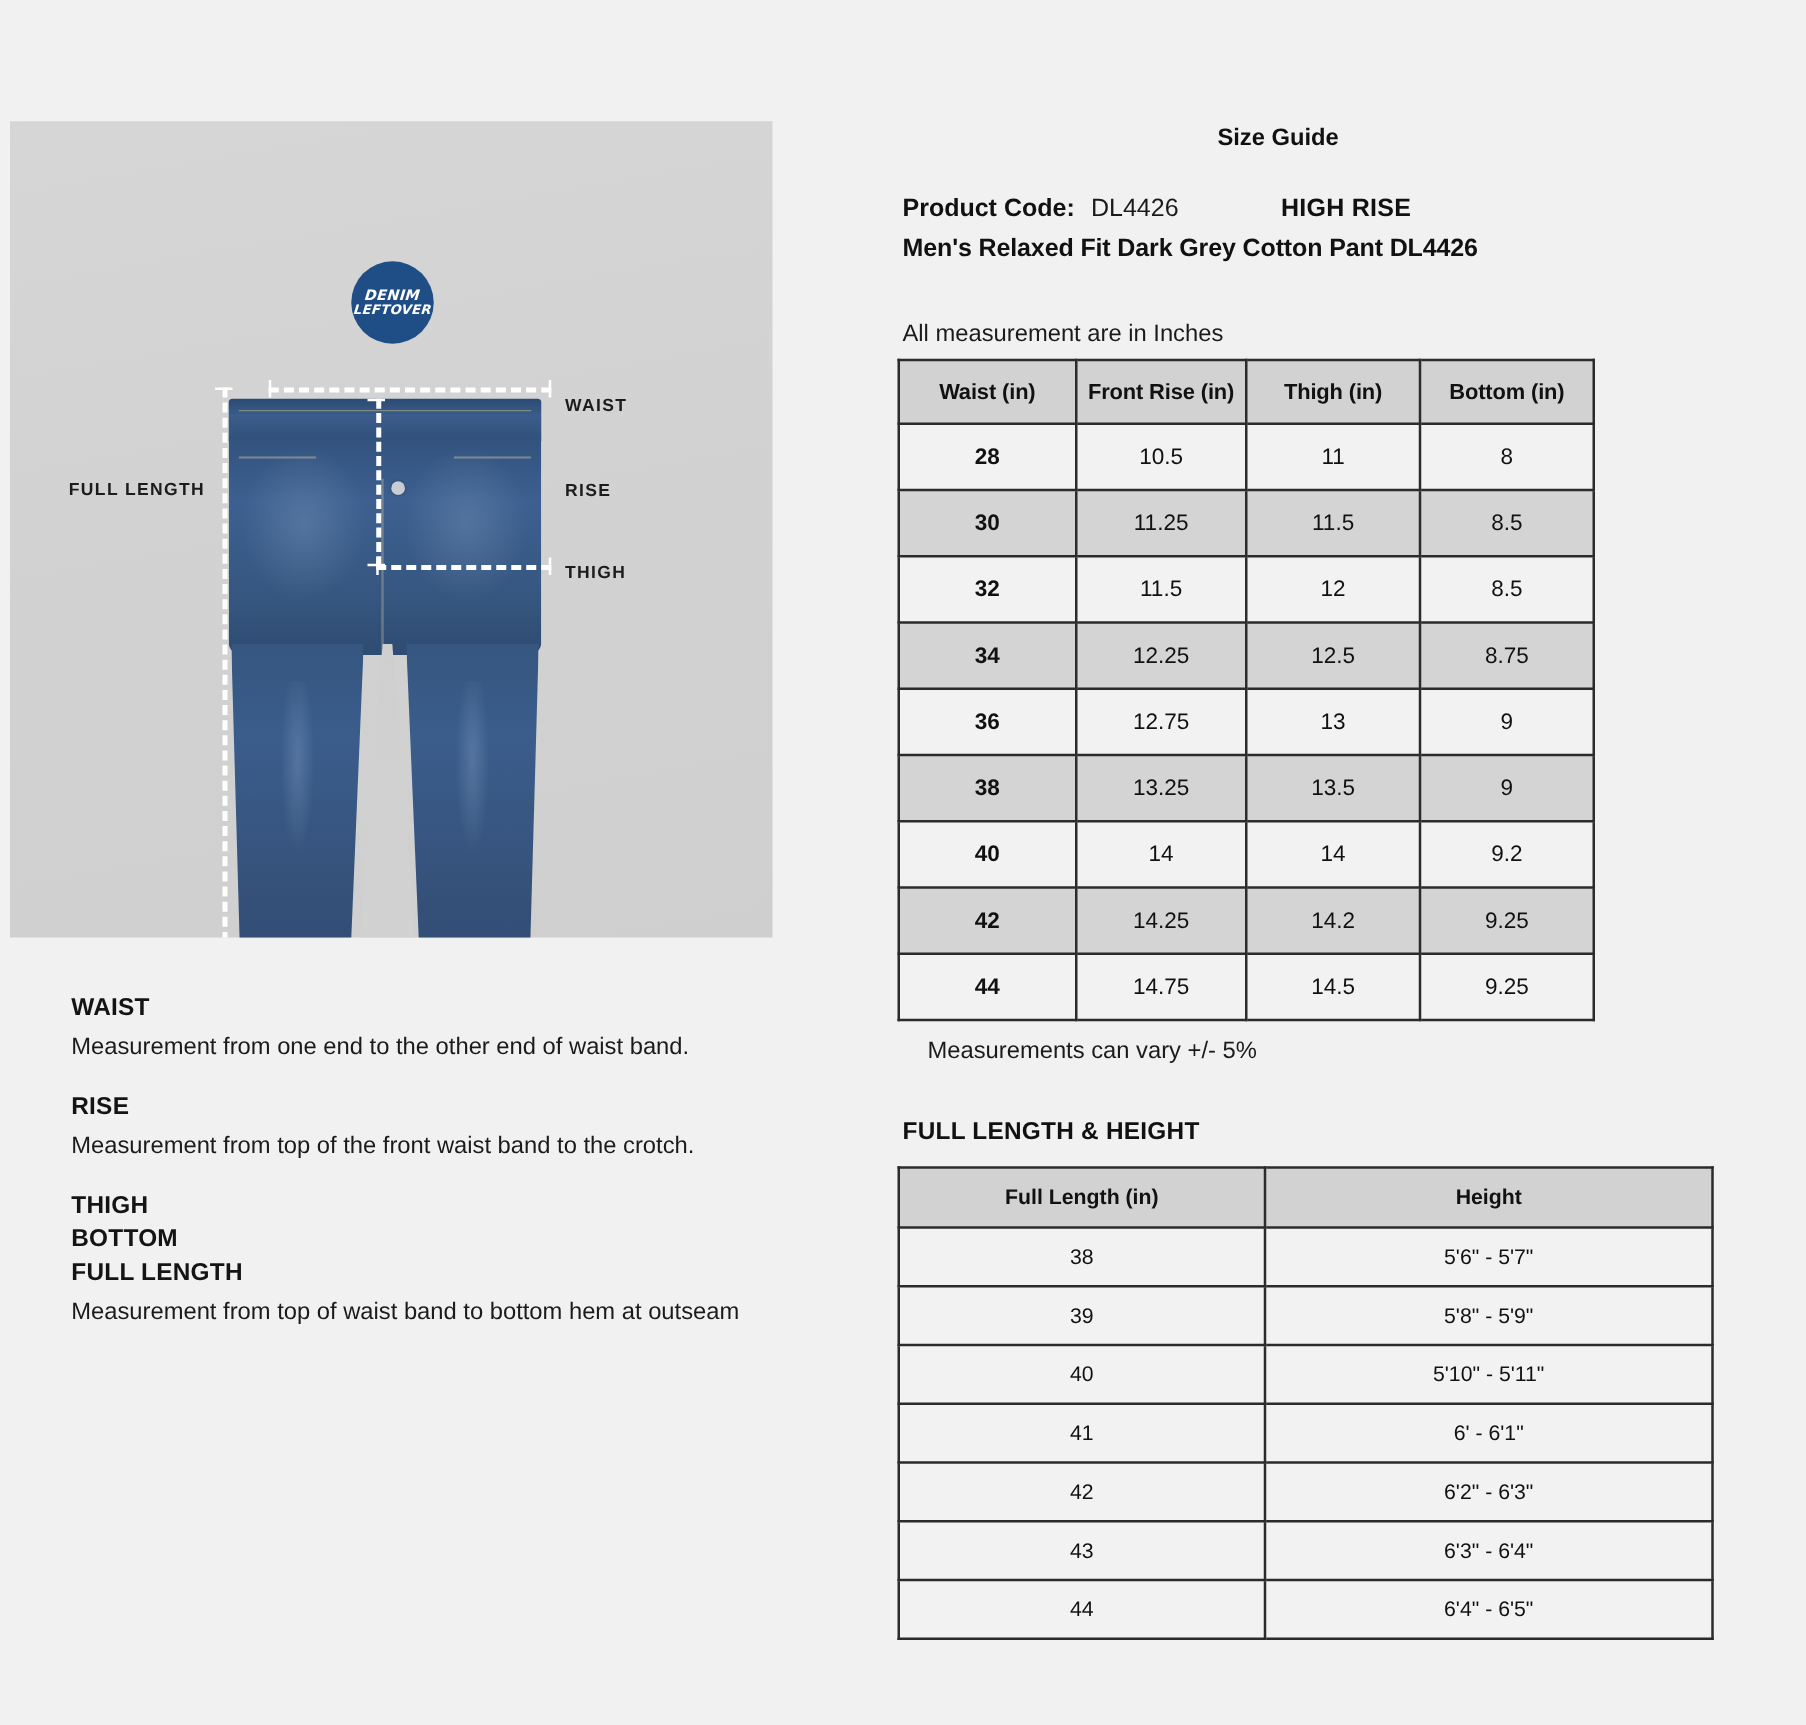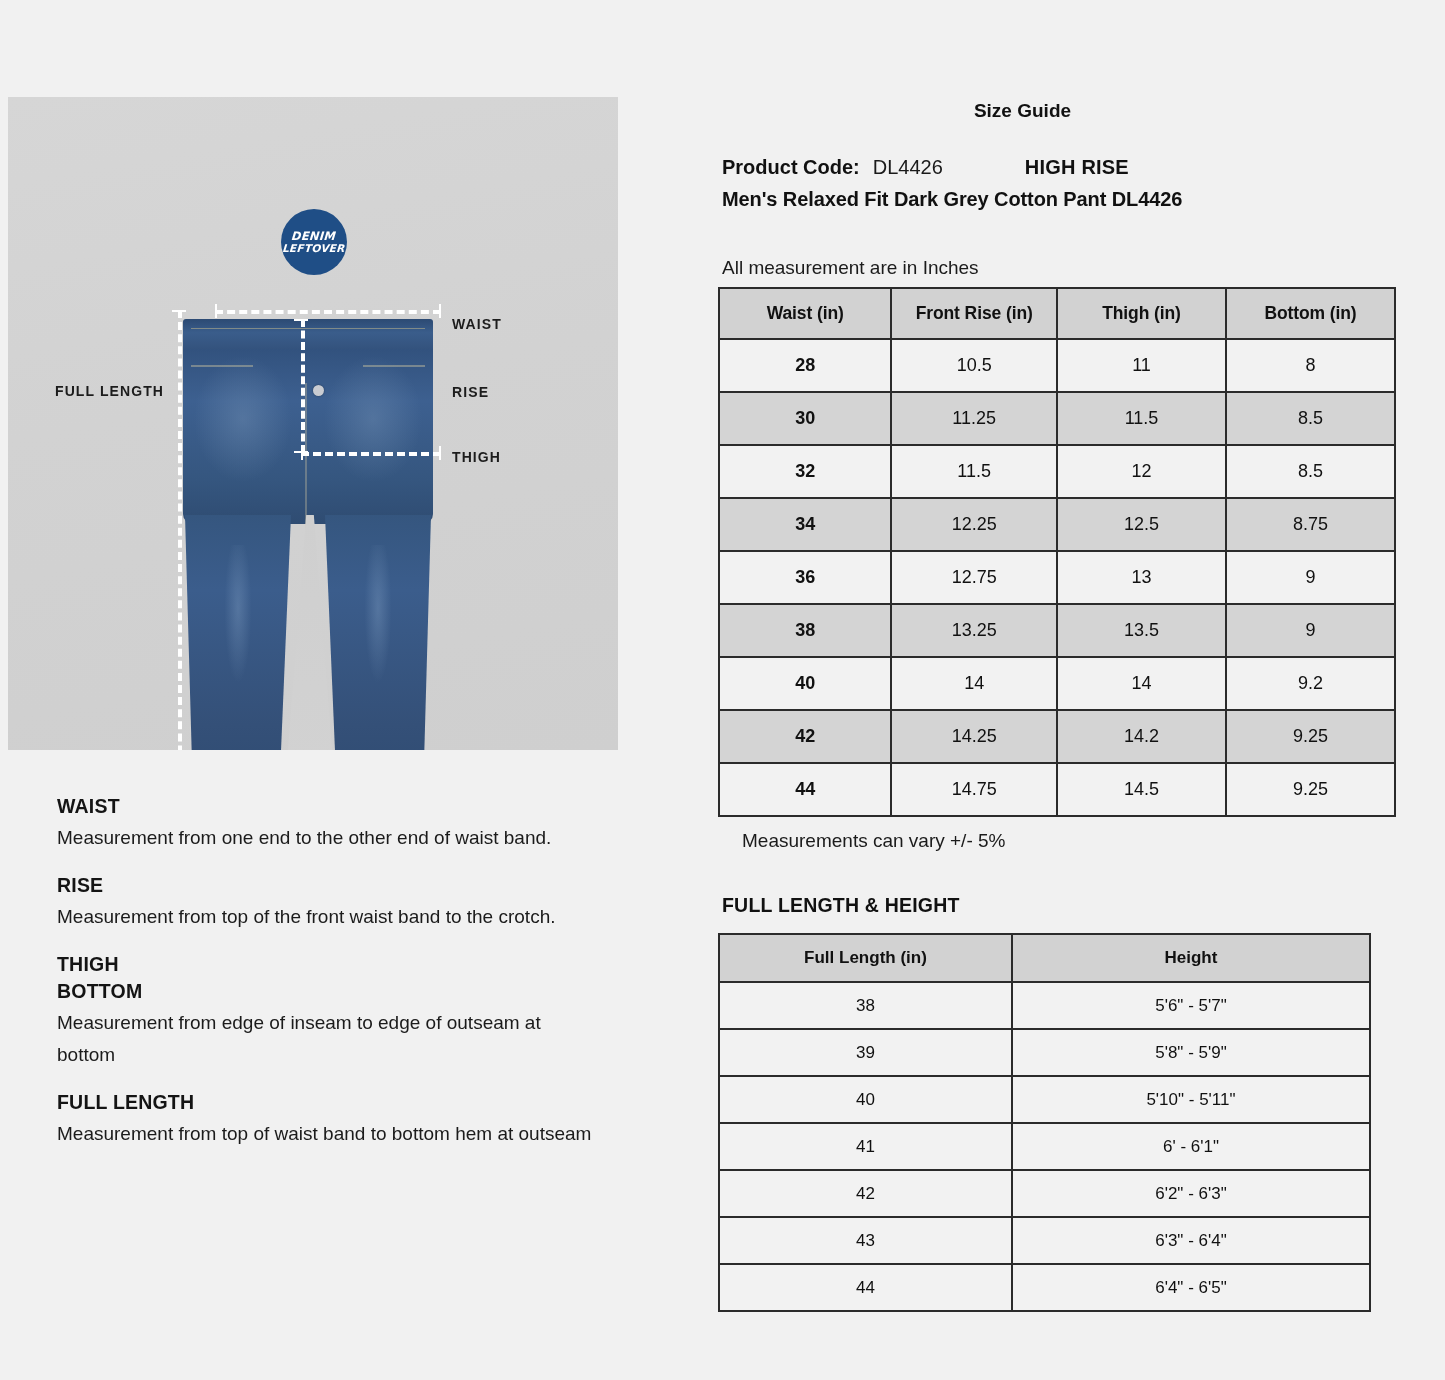--- a/index.html
+++ b/index.html
@@ -265,21 +265,21 @@
   }
   table.sz th, table.sz td {
     border: 2px solid #2b2b2b;
     text-align: center;
     color: #111;
   }
   
   #main-table {
     left: 58px;
     top: 287px;
-    width: 678px;
+    width: 558px;
   }
   #main-table th {
     background: #d2d2d2;
     font-size: 17.5px;
     font-weight: bold;
     height: 47px;
     letter-spacing: -0.1px;
   }
   #main-table td {
     font-size: 18px;
@@ -380,21 +380,20 @@
     </div>
     <div class="desc-item">
       <div class="desc-term">RISE</div>
       <div class="desc-def">Measurement from top of the front waist band to the crotch.</div>
     </div>
     <div class="desc-item">
       <div class="desc-term">THIGH</div>
     </div>
     <div class="desc-item">
       <div class="desc-term">BOTTOM</div>
-      <div class="desc-def">Measurement from edge of inseam to edge of outseam at bottom</div>
     </div>
     <div class="desc-item">
       <div class="desc-term">FULL LENGTH</div>
       <div class="desc-def">Measurement from top of waist band to bottom hem at outseam</div>
     </div>
   </div>
 </div>
 
 <div class="right-col">
 

